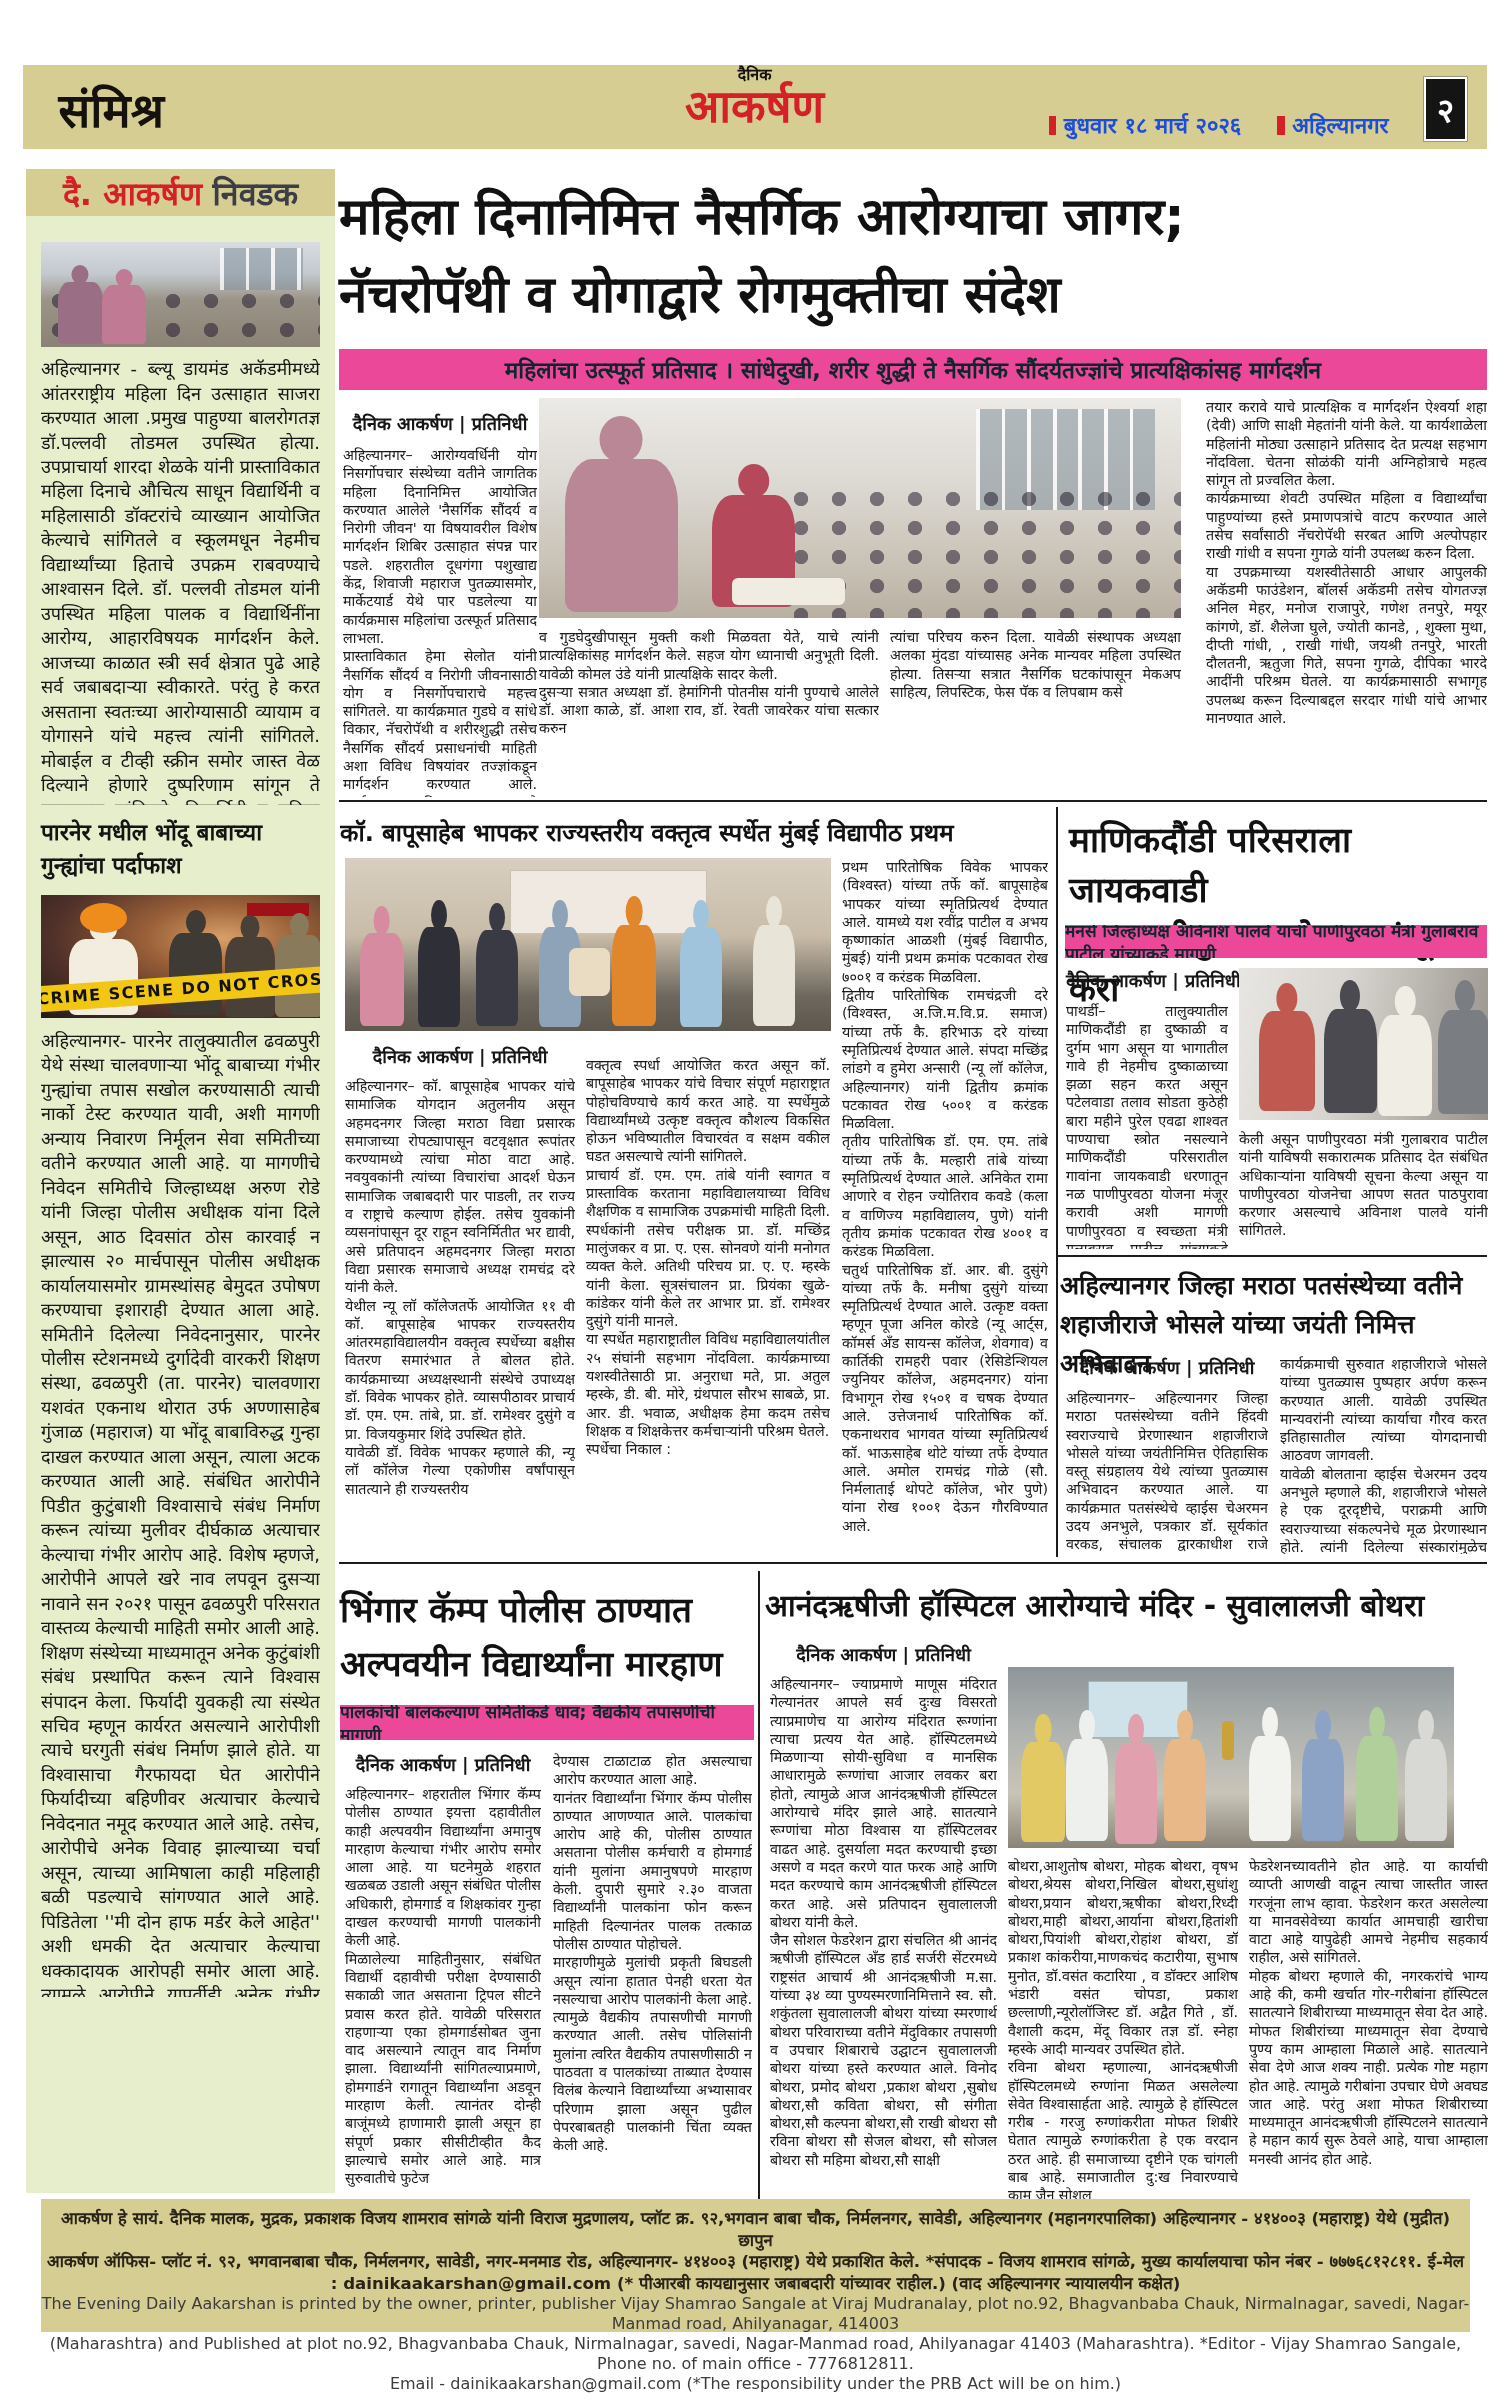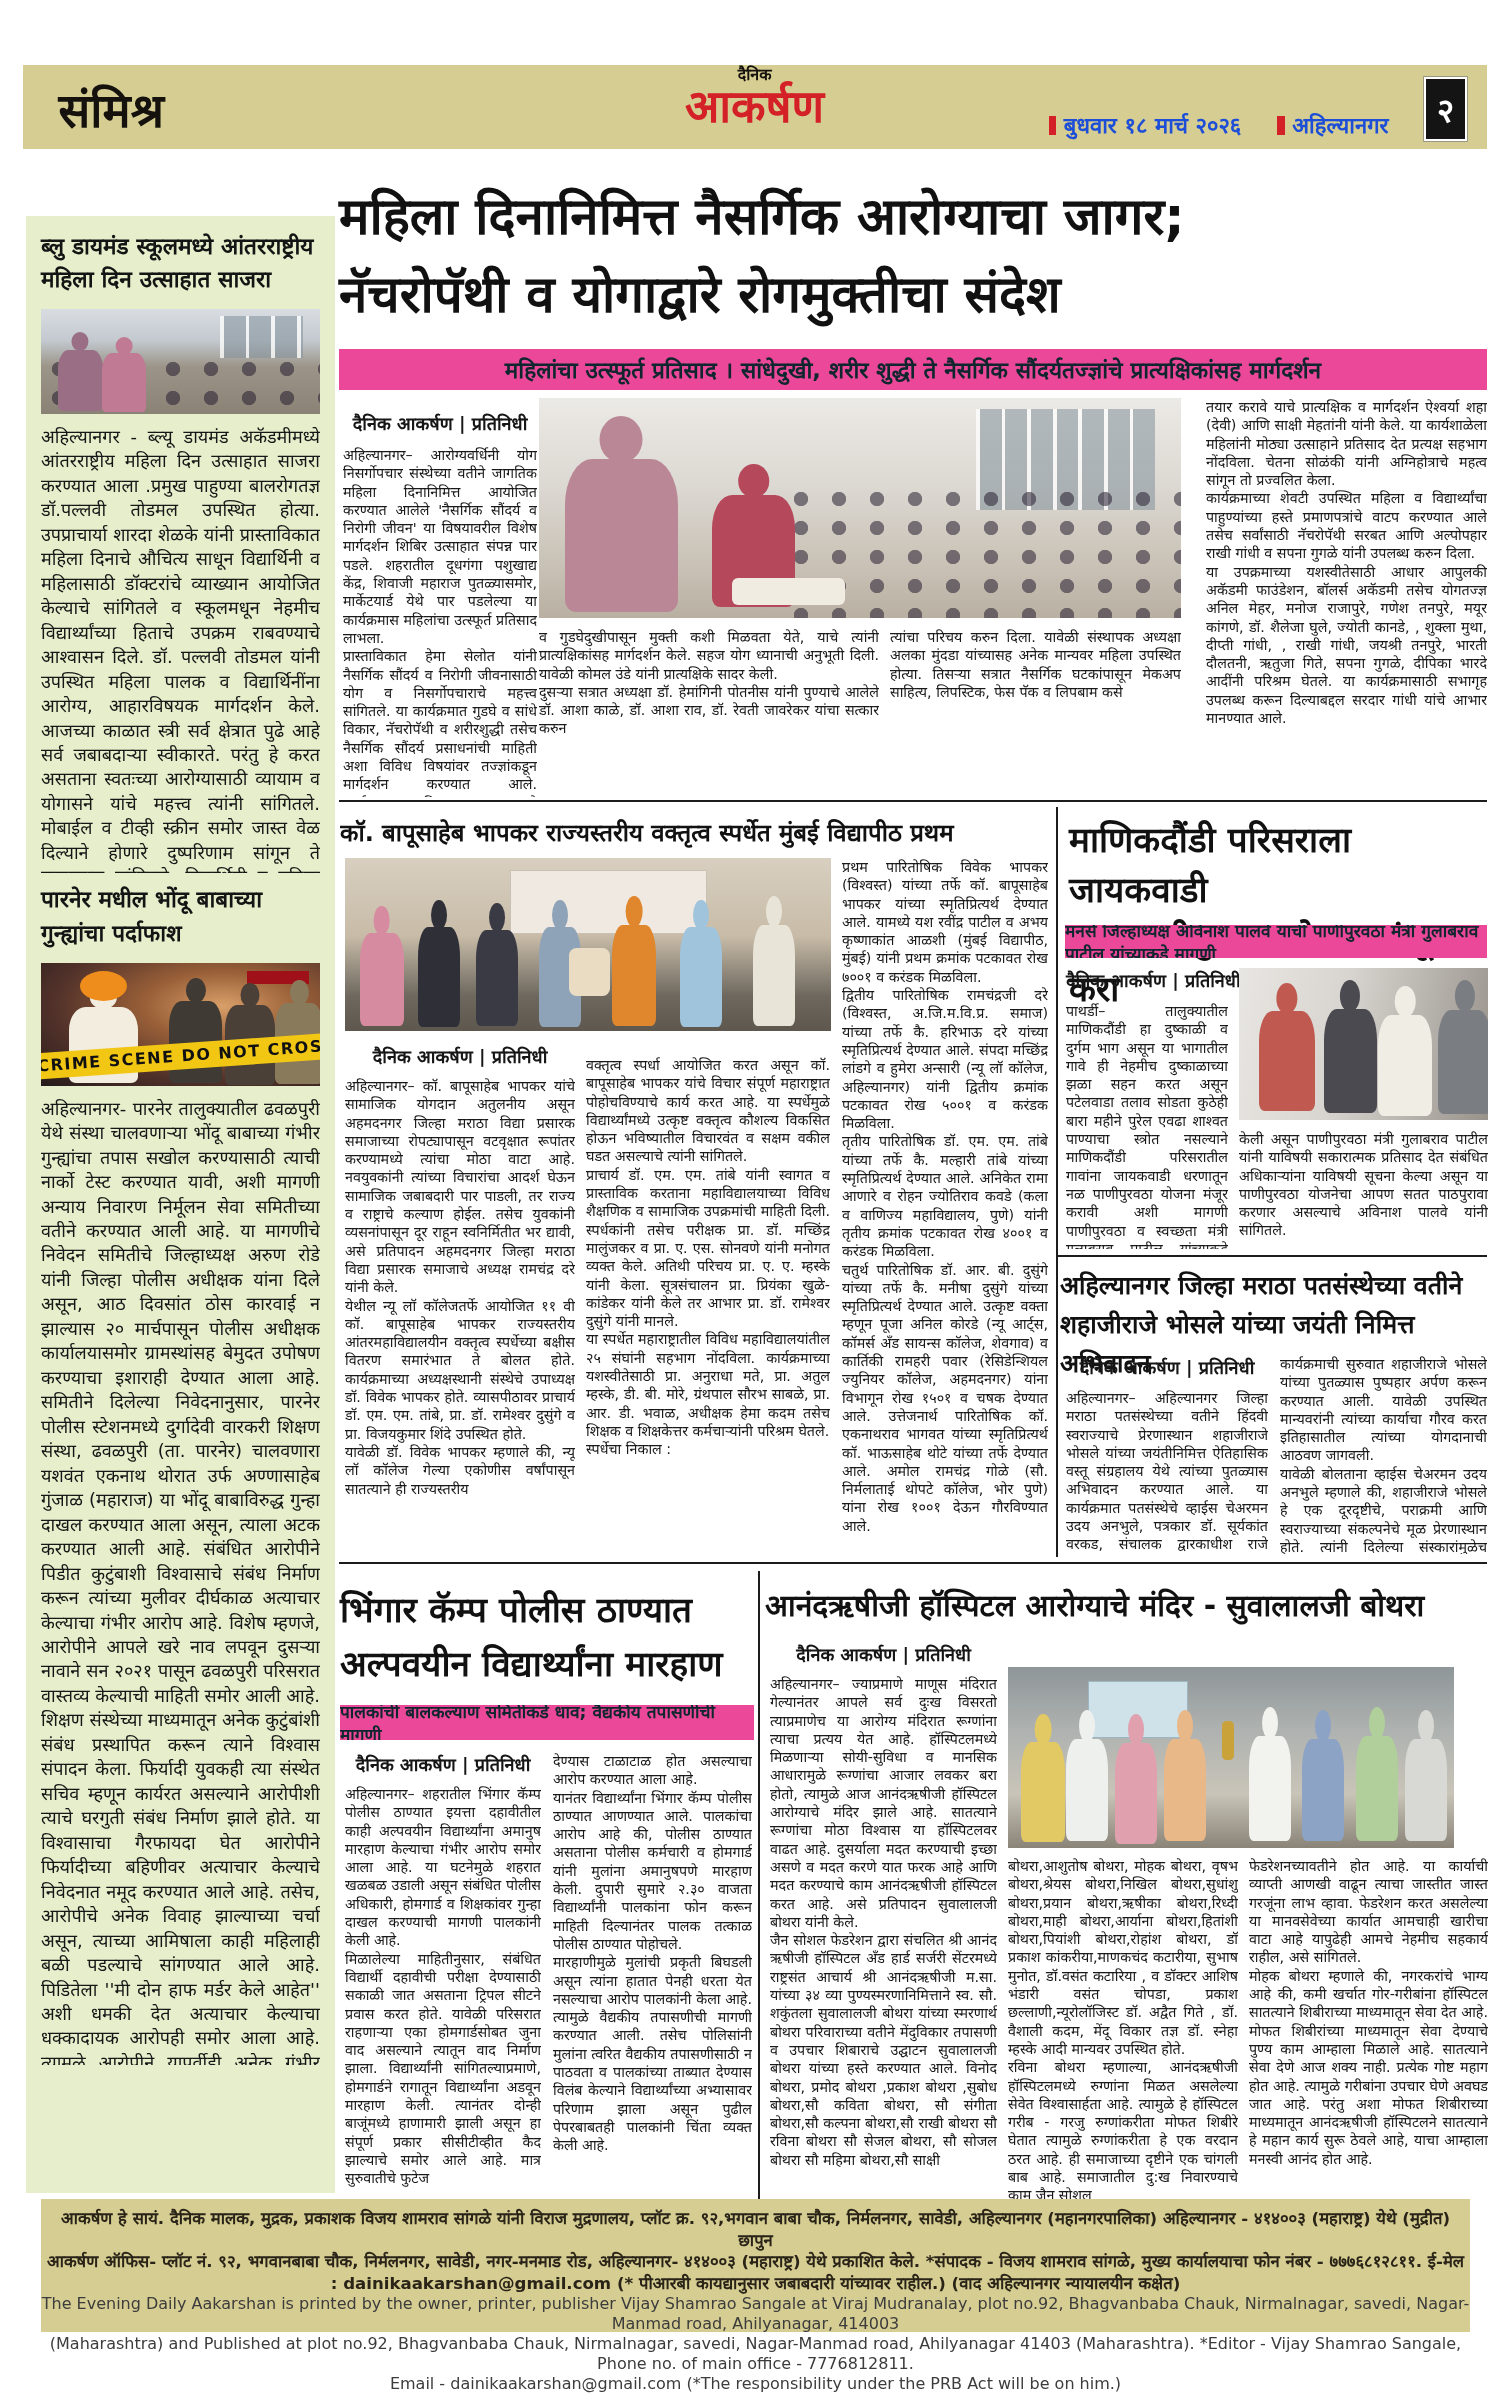--- a/index.html
+++ b/index.html
@@ -66,22 +66,25 @@
     <span class="brand-big">आकर्षण</span>
   </div>
   <div class="mast-meta">
     <span><span class="red-tick"></span><span>बुधवार १८ मार्च २०२६</span></span>
     <span><span class="red-tick"></span><span>अहिल्यानगर</span></span>
   </div>
   <div class="page-no">२</div>
 </div>
 
 <div class="rail">
+  <div class="rail-kicker">
+    <span class="kicker-red">दै. आकर्षण</span>
+    <span class="kicker-dark">निवडक</span>
+  </div>
   <div class="rail-panel">
-    <div class="rail-h">ब्लु डायमंड स्कूलमध्ये आंतरराष्ट्रीय महिला दिन उत्साहात साजरा</div>
     <div class="rail-photo photo-rel ph-school">
       <div class="win" style="right:6%;top:6%;width:30%;height:40%;"></div>
       <div class="crowd"></div>
       <div class="fig" style="left:6%;top:22%;width:45px;height:79px;color:#9a6f86;"></div>
       <div class="fig" style="left:22%;top:26%;width:44px;height:75px;color:#c07a94;"></div>
     </div>
     <div class="rail-body rail-body1">अहिल्यानगर - ब्ल्यू डायमंड अकॅडमीमध्ये आंतरराष्ट्रीय महिला दिन उत्साहात साजरा करण्यात आला .प्रमुख पाहुण्या बालरोगतज्ञ डॉ.पल्लवी तोडमल उपस्थित होत्या. उपप्राचार्या शारदा शेळके यांनी प्रास्ताविकात महिला दिनाचे औचित्य साधून विद्यार्थिनी व महिलासाठी डॉक्टरांचे व्याख्यान आयोजित केल्याचे सांगितले व स्कूलमधून नेहमीच विद्यार्थ्यांच्या हिताचे उपक्रम राबवण्याचे आश्वासन दिले. डॉ. पल्लवी तोडमल यांनी उपस्थित महिला पालक व विद्यार्थिनींना आरोग्य, आहारविषयक मार्गदर्शन केले. आजच्या काळात स्त्री सर्व क्षेत्रात पुढे आहे सर्व जबाबदाऱ्या स्वीकारते. परंतु हे करत असताना स्वतःच्या आरोग्यासाठी व्यायाम व योगासने यांचे महत्त्व त्यांनी सांगितले. मोबाईल व टीव्ही स्क्रीन समोर जास्त वेळ दिल्याने होणारे दुष्परिणाम सांगून ते टाळण्यास सांगितले. विद्यार्थिनी व महिला पालकांच्या शंकांचे निरसन केले .पाहुण्यांचा परिचय शुभांगी पाटोळे मॅडम यांनी करून दिला. सूत्रसंचालन इ. आठवीच्या विद्यार्थिनी बुशरा शाहीद शेख व भक्ती किशोर भणगे यांनी केले. इ. ७ वी च्या विद्यार्थिनींनी स्वागत गीत सादर केले. रेणुका दाभाडे यांनी आभार मानले.</div>
     <div class="rail-h" style="margin-top:10.5px;">पारनेर मधील भोंदू बाबाच्या गुन्ह्यांचा पर्दाफाश</div>
     <div class="rail-photo2 photo-rel ph-crime">
       <div class="redbox"></div>

